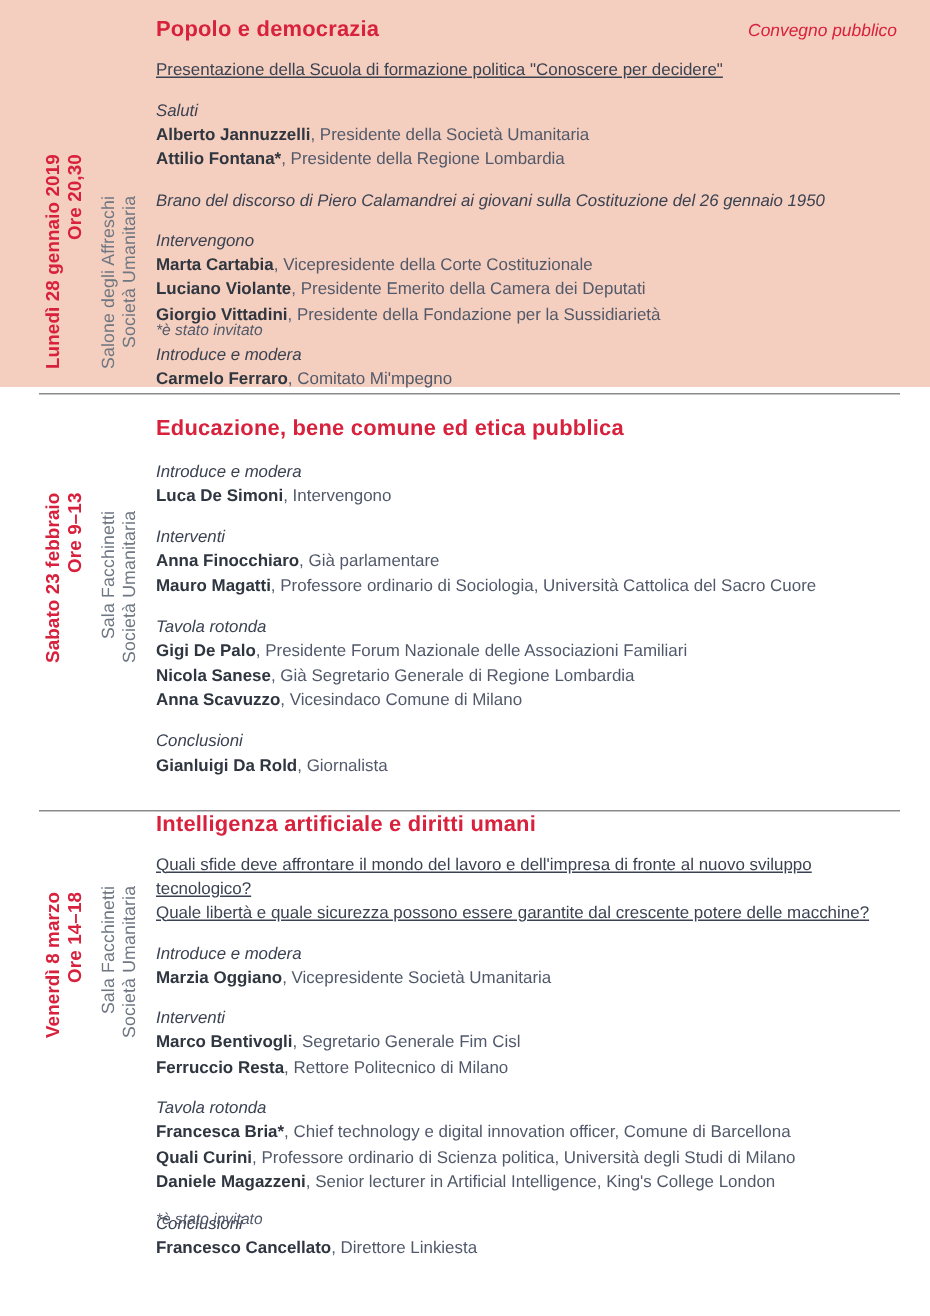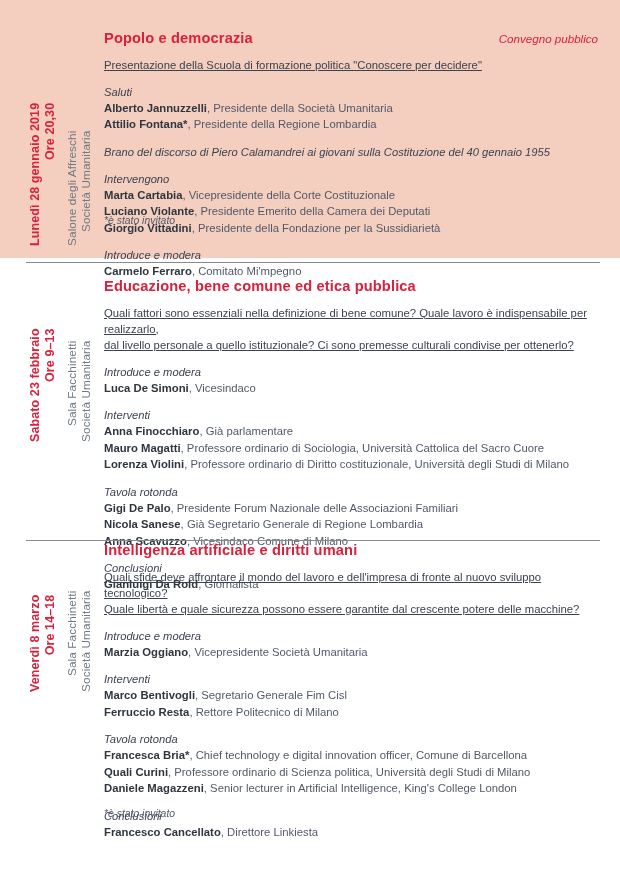--- a/index.html
+++ b/index.html
@@ -141,21 +141,21 @@
     font-style: italic;
     font-size: 10.4px;
     color: #51596a;
   }
 
   
   #session-1 { top: 0px;   height: 258px; }
   #session-2 { top: 262px; height: 272px; }
   #session-3 { top: 540px; height: 337px; }
 
-  #session-1 .content { padding-top: 30px; }
+  #session-1 .content { padding-top: 12px; }
   #session-2 .content { }
   #session-3 .content { padding-top: 2px; }
 
   #session-1 .vert-when  { left: 28px;  top: 246px; position: absolute; }
   #session-1 .vert-where { left: 66px;  top: 246px; position: absolute; }
   #session-2 .vert-when  { left: 28px;  top: 180px; position: absolute; }
   #session-2 .vert-where { left: 66px;  top: 180px; position: absolute; }
   #session-3 .vert-when  { left: 28px;  top: 152px; position: absolute; }
   #session-3 .vert-where { left: 66px;  top: 152px; position: absolute; }
 
@@ -192,21 +192,21 @@
       <div class="group">
         <div class="group-label">Saluti</div>
         <div class="person">
           <span class="nm">Alberto Jannuzzelli</span><span class="ro">, Presidente della Società Umanitaria</span>
         </div>
         <div class="person">
           <span class="nm">Attilio Fontana*</span><span class="ro">, Presidente della Regione Lombardia</span>
         </div>
       </div>
 
-      <div class="quote">Brano del discorso di Piero Calamandrei ai giovani sulla Costituzione del 40 gennaio 1955</div>
+      <div class="quote">Brano del discorso di Piero Calamandrei ai giovani sulla Costituzione del 26 gennaio 1950</div>
 
       <div class="group">
         <div class="group-label">Intervengono</div>
         <div class="person">
           <span class="nm">Marta Cartabia</span><span class="ro">, Vicepresidente della Corte Costituzionale</span>
         </div>
         <div class="person">
           <span class="nm">Luciano Violante</span><span class="ro">, Presidente Emerito della Camera dei Deputati</span>
         </div>
         <div class="person">
@@ -237,42 +237,35 @@
         <span class="l1">Sala Facchinetti</span>
         <span class="l2">Società Umanitaria</span>
       </div>
     </div>
 
     <div class="content">
       <div class="title-row">
         <h2 class="session-title">Educazione, bene comune ed etica pubblica</h2>
       </div>
 
-      <div class="abstract">
-        <span class="ln">Quali fattori sono essenziali nella definizione di bene comune? Quale lavoro è indispensabile per realizzarlo,</span>
-        <span class="ln">dal livello personale a quello istituzionale? Ci sono premesse culturali condivise per ottenerlo?</span>
-      </div>
 
       <div class="group">
         <div class="group-label">Introduce e modera</div>
         <div class="person">
-          <span class="nm">Luca De Simoni</span><span class="ro">, Vicesindaco</span>
+          <span class="nm">Luca De Simoni</span><span class="ro">, Intervengono</span>
         </div>
       </div>
 
       <div class="group">
         <div class="group-label">Interventi</div>
         <div class="person">
           <span class="nm">Anna Finocchiaro</span><span class="ro">, Già parlamentare</span>
         </div>
         <div class="person">
           <span class="nm">Mauro Magatti</span><span class="ro">, Professore ordinario di Sociologia, Università Cattolica del Sacro Cuore</span>
-        </div>
-        <div class="person">
-          <span class="nm">Lorenza Violini</span><span class="ro">, Professore ordinario di Diritto costituzionale, Università degli Studi di Milano</span>
         </div>
       </div>
 
       <div class="group">
         <div class="group-label">Tavola rotonda</div>
         <div class="person">
           <span class="nm">Gigi De Palo</span><span class="ro">, Presidente Forum Nazionale delle Associazioni Familiari</span>
         </div>
         <div class="person">
           <span class="nm">Nicola Sanese</span><span class="ro">, Già Segretario Generale di Regione Lombardia</span>

